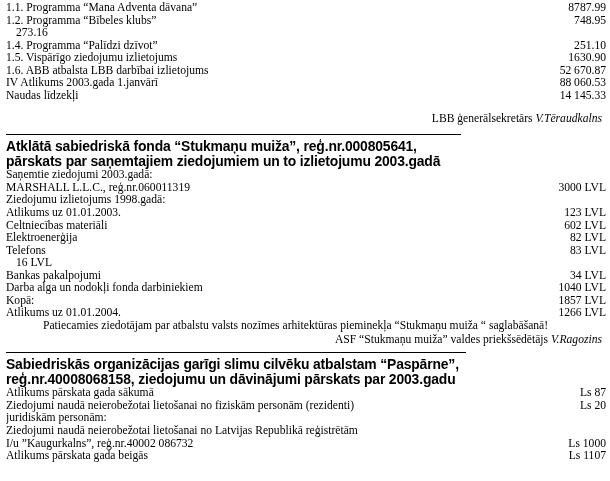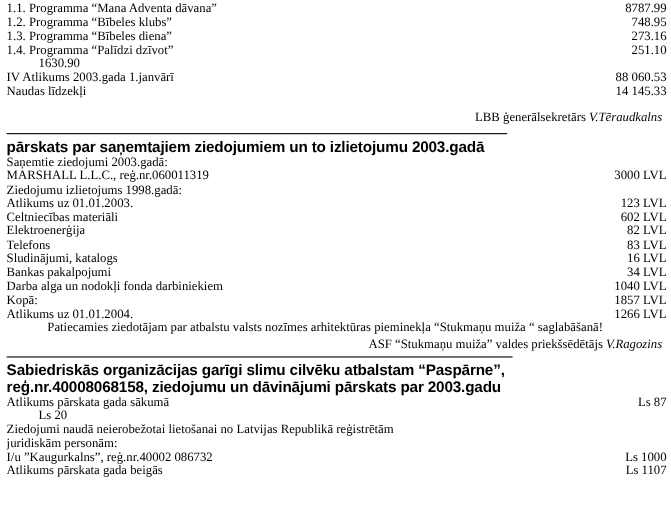--- a/index.html
+++ b/index.html
@@ -32,21 +32,20 @@
     white-space: nowrap;
   }
   .row .lbl {
     flex: 0 1 auto;
     overflow: hidden;
   }
   .row .val {
     flex: 0 0 auto;
     padding-left: 10px;
     text-align: center;
-    margin-left: 19px;
   }
 
   .plainline {
     line-height: 12.55px;
     font-size: 11.6px;
     white-space: nowrap;
     margin-left: 37px;
   }
 
   
@@ -99,48 +98,53 @@
     <div id="s1rows">
         <div class="row">
           <span class="lbl">1.1. Programma “Mana Adventa dāvana”</span>
           <span class="val">8787.99</span>
         </div>
         <div class="row">
           <span class="lbl">1.2. Programma “Bībeles klubs”</span>
           <span class="val">748.95</span>
         </div>
         <div class="row">
-          <span class="lbl">1.3. Programma “Bībeles diena”</span>
           <span class="val">273.16</span>
         </div>
         <div class="row">
           <span class="lbl">1.4. Programma “Palīdzi dzīvot”</span>
           <span class="val">251.10</span>
         </div>
         <div class="row">
+          <span class="lbl">1.5. Vispārīgo ziedojumu izlietojums</span>
           <span class="val">1630.90</span>
+        </div>
+        <div class="row">
+          <span class="lbl">1.6. ABB atbalsta LBB darbībai izlietojums</span>
+          <span class="val">52 670.87</span>
         </div>
         <div class="row">
           <span class="lbl">IV Atlikums 2003.gada 1.janvārī</span>
           <span class="val">88 060.53</span>
         </div>
         <div class="row">
           <span class="lbl">Naudas līdzekļi</span>
           <span class="val">14 145.33</span>
         </div>
       </div>
     <div class="gap-sig1"></div>
     <div class="sig"><span>LBB ģenerālsekretārs </span><span class="name">V.Tēraudkalns</span></div>
   </div>
 
   <div class="gap-rule1"></div>
   <hr class="rule r1">
   <div class="gap-head1"></div>
 
   <div>
+    <div class="heading">Atklātā sabiedriskā fonda “Stukmaņu muiža”, reģ.nr.000805641,</div>
     <div class="heading">pārskats par saņemtajiem ziedojumiem un to izlietojumu 2003.gadā</div>
     <div id="s2rows">
         <div class="row noval">
           <span class="lbl">Saņemtie ziedojumi 2003.gadā:</span>
         </div>
         <div class="row">
           <span class="lbl">MARSHALL L.L.C., reģ.nr.060011319</span>
           <span class="val">3000 LVL</span>
         </div>
         <div class="row noval">
@@ -156,21 +160,20 @@
         </div>
         <div class="row">
           <span class="lbl">Elektroenerģija</span>
           <span class="val">82 LVL</span>
         </div>
         <div class="row">
           <span class="lbl">Telefons</span>
           <span class="val">83 LVL</span>
         </div>
         <div class="row">
-          <span class="lbl">Sludinājumi, katalogs</span>
           <span class="val">16 LVL</span>
         </div>
         <div class="row">
           <span class="lbl">Bankas pakalpojumi</span>
           <span class="val">34 LVL</span>
         </div>
         <div class="row">
           <span class="lbl">Darba alga un nodokļi fonda darbiniekiem</span>
           <span class="val">1040 LVL</span>
         </div>
@@ -194,27 +197,28 @@
 
   <div>
     <div class="heading">Sabiedriskās organizācijas garīgi slimu cilvēku atbalstam “Paspārne”,</div>
     <div class="heading">reģ.nr.40008068158, ziedojumu un dāvinājumi pārskats par 2003.gadu</div>
     <div id="s3rows">
         <div class="row">
           <span class="lbl">Atlikums pārskata gada sākumā</span>
           <span class="val">Ls 87</span>
         </div>
         <div class="row">
+          <span class="lbl">Ziedojumi naudā neierobežotai lietošanai no  fiziskām personām (rezidenti)</span>
           <span class="val">Ls 20</span>
         </div>
         <div class="row noval">
+          <span class="lbl">juridiskām personām:</span>
+        </div>
+        <div class="row noval">
           <span class="lbl">Ziedojumi naudā neierobežotai lietošanai no Latvijas Republikā reģistrētām</span>
-        </div>
-        <div class="row noval">
-          <span class="lbl">juridiskām personām:</span>
         </div>
         <div class="row">
           <span class="lbl">I/u ”Kaugurkalns”, reģ.nr.40002 086732</span>
           <span class="val">Ls 1000</span>
         </div>
         <div class="row">
           <span class="lbl">Atlikums pārskata gada beigās</span>
           <span class="val">Ls 1107</span>
         </div>
       </div>

